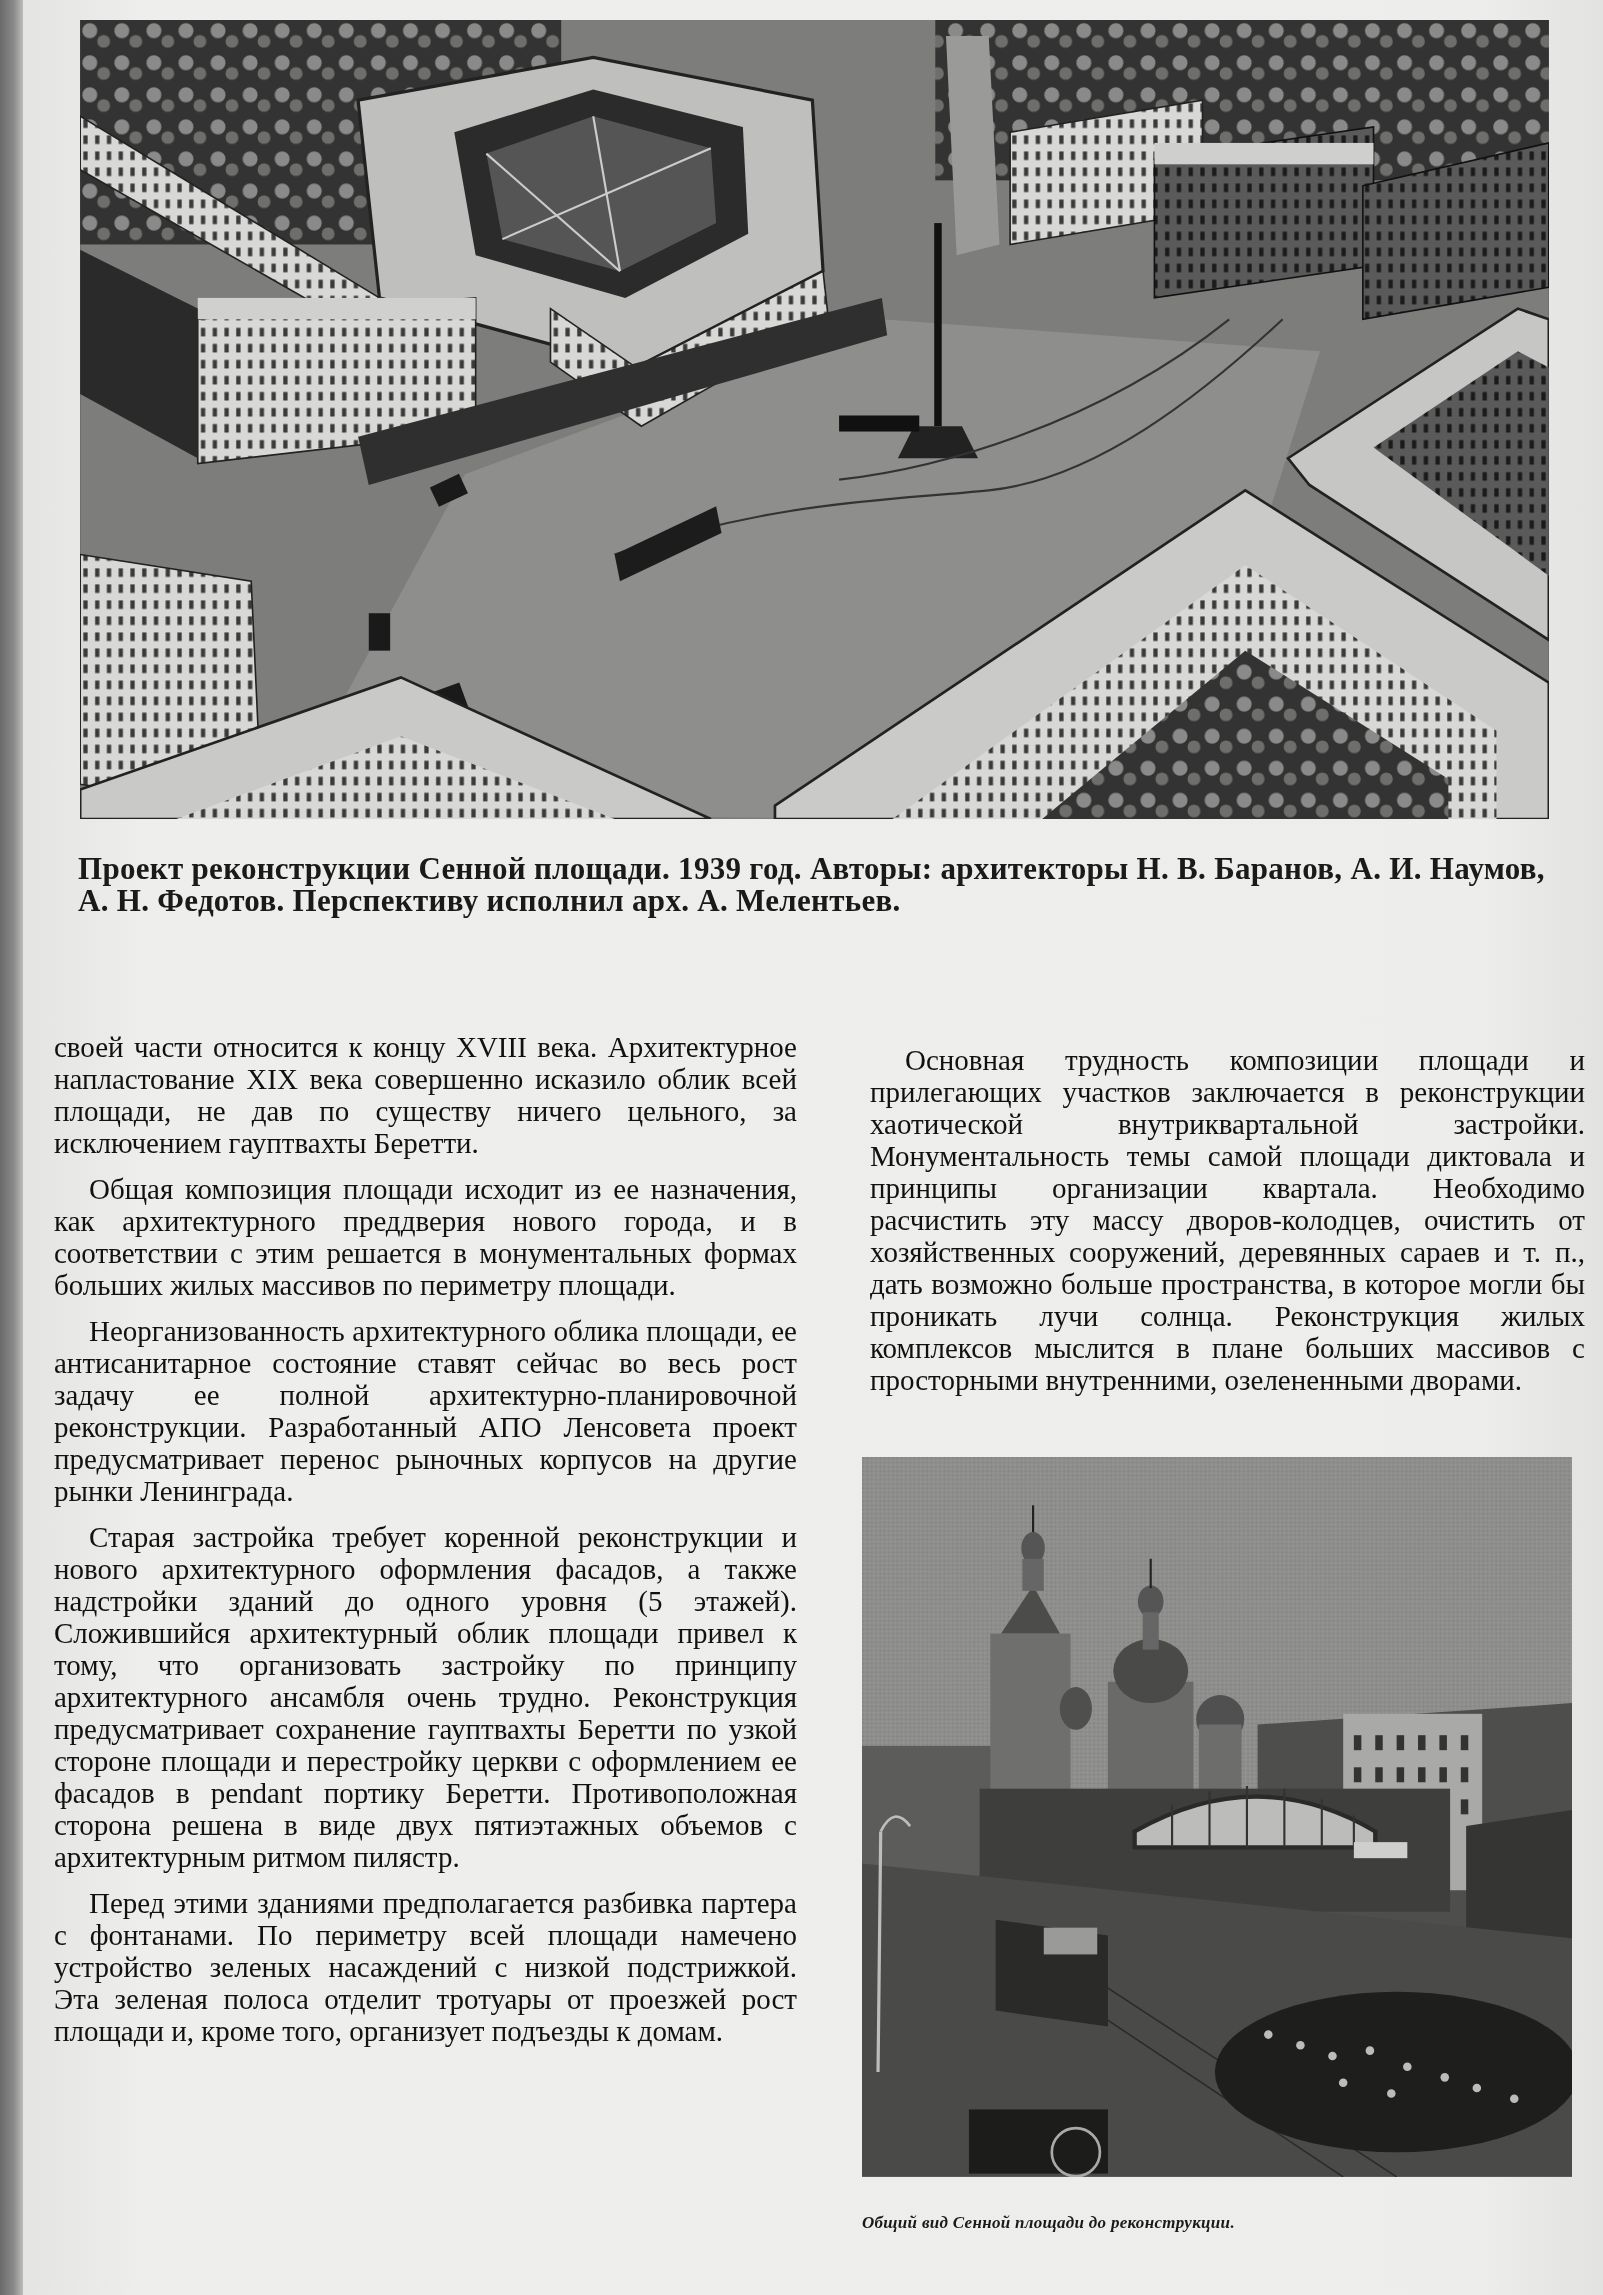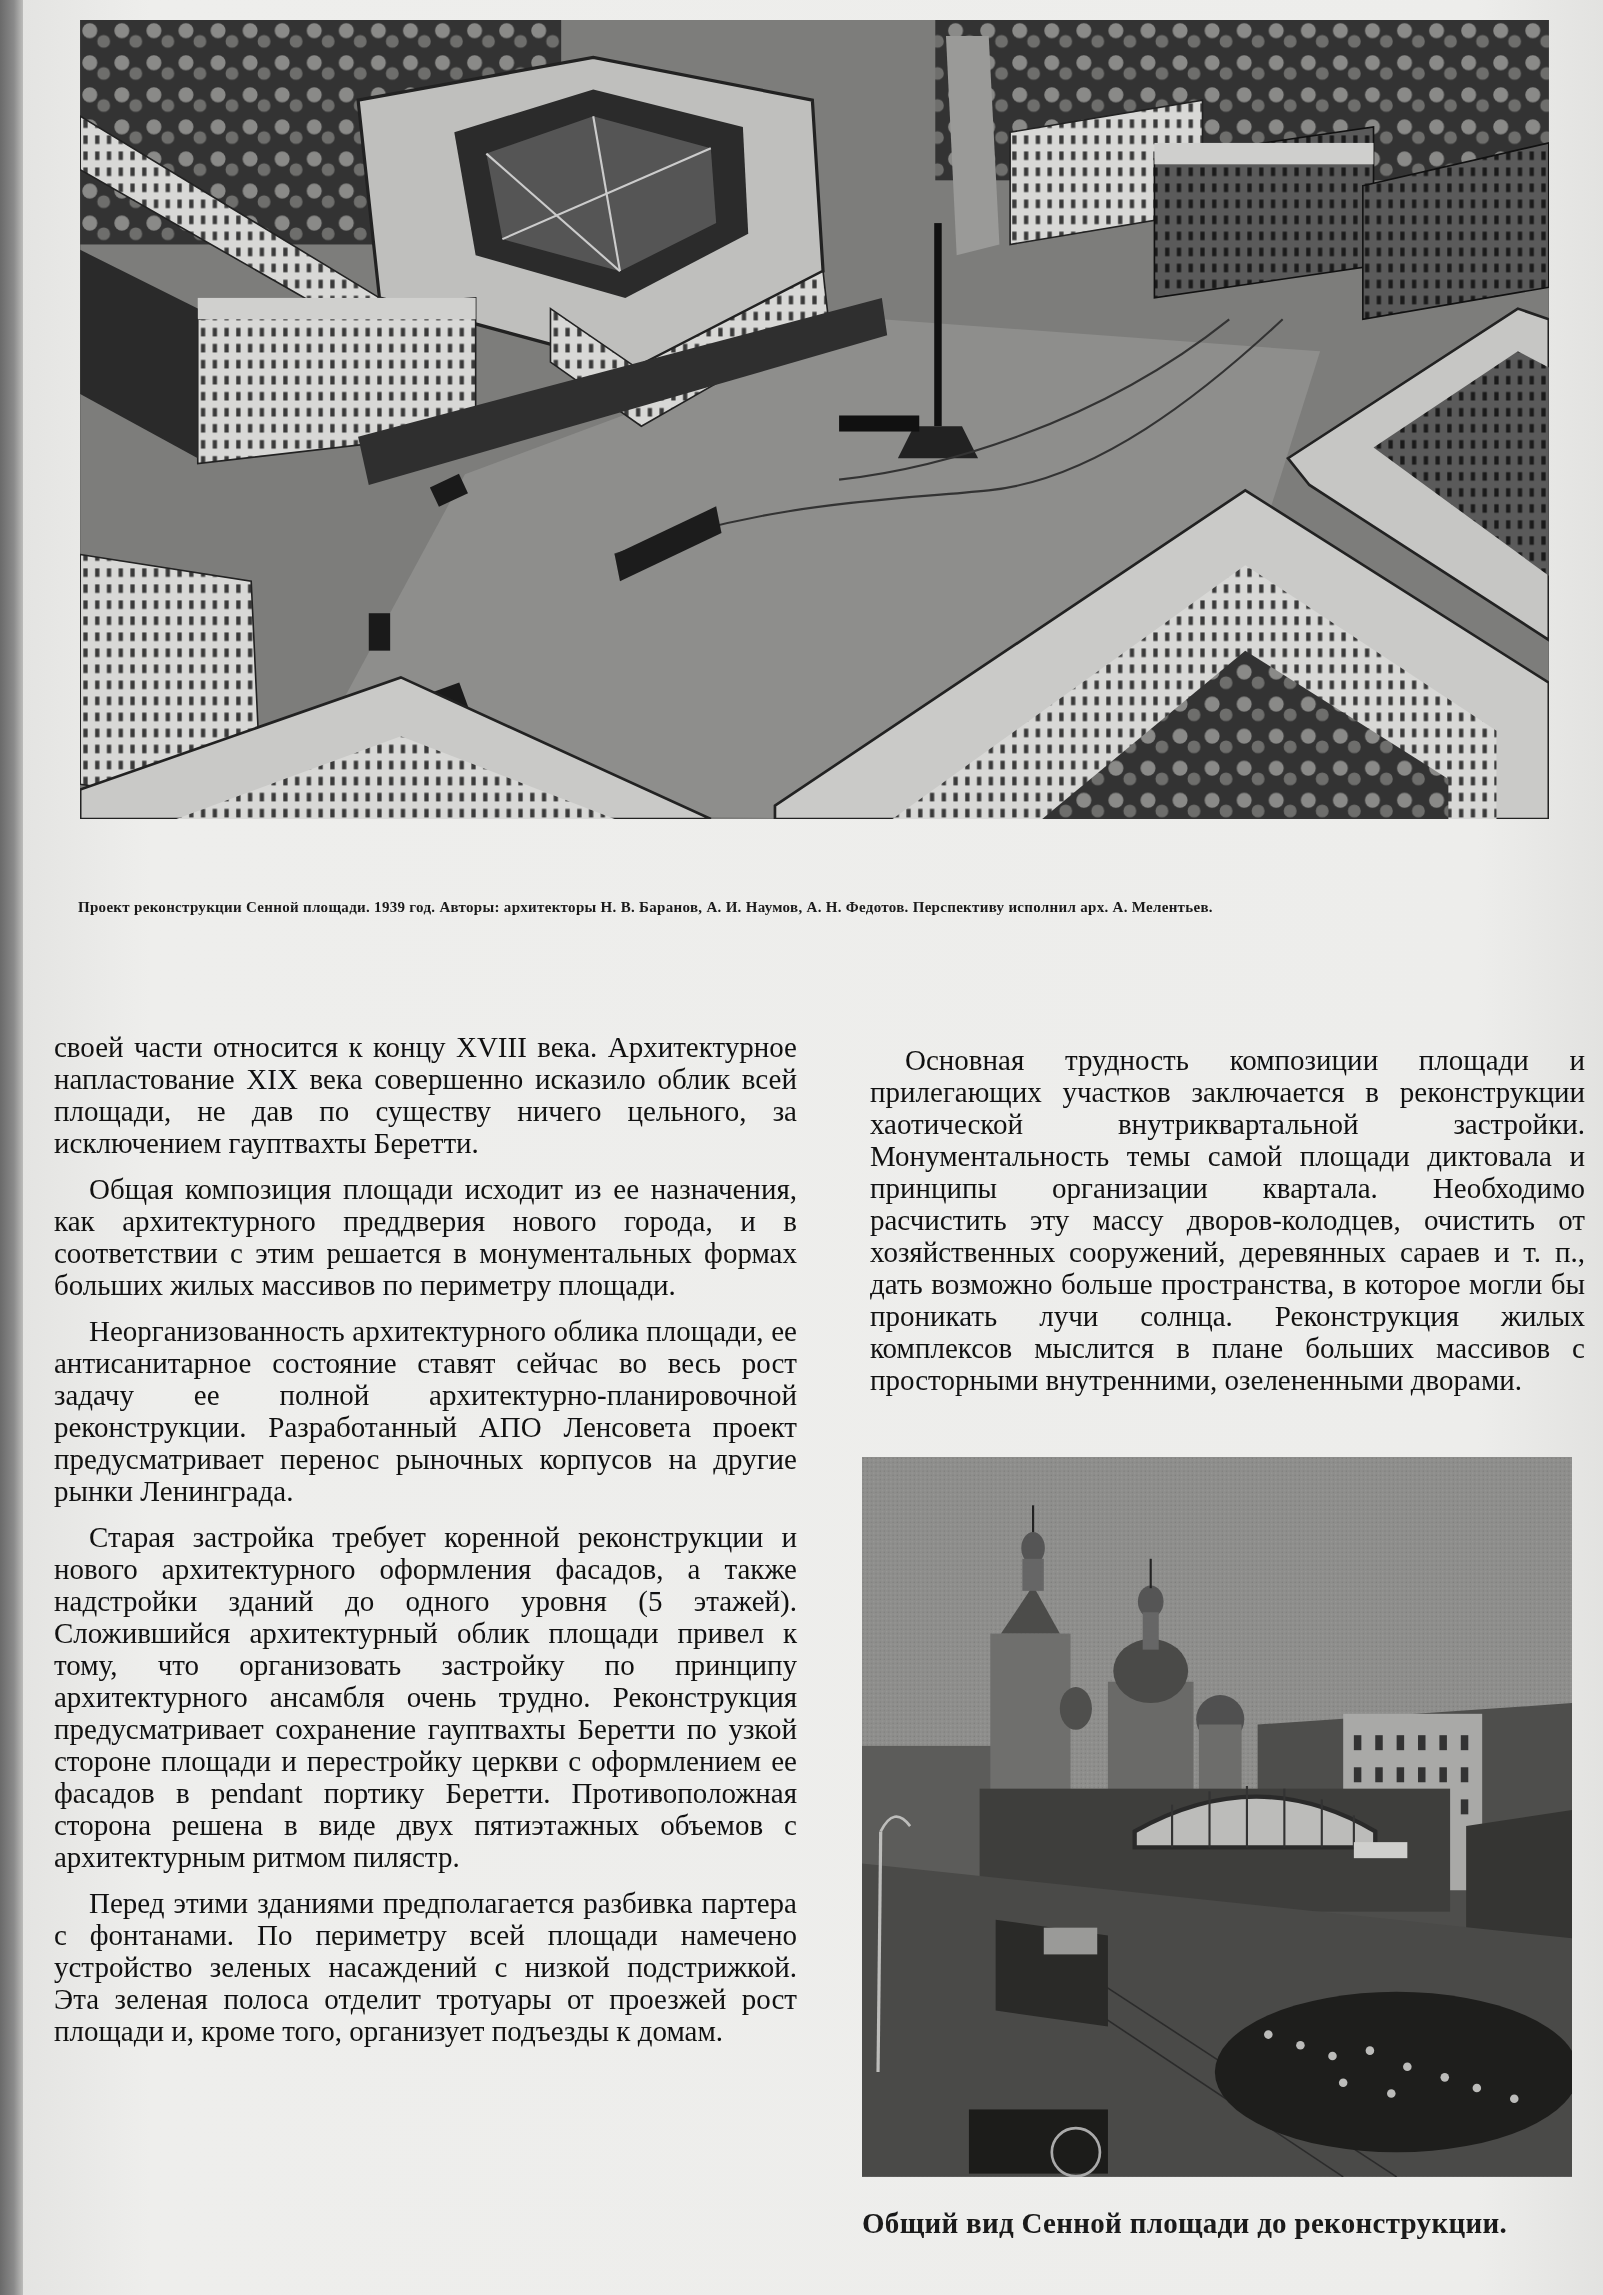--- a/index.html
+++ b/index.html
@@ -12,22 +12,22 @@
   .gutter { position:absolute; left:0; top:0; width:22.5px; height:2295px;
     background:linear-gradient(90deg,#6a6a6a 0%,#8a8a8a 60%,#bdbdbb 100%); }
   .page-tint { position:absolute; left:22.5px; top:0; right:0; bottom:0;
     background:linear-gradient(90deg,#e4e4e2 0%,#eeeeec 8%,#ededeb 92%,#e2e2e0 100%); }
   .figure { position:absolute; overflow:hidden; }
   #top-figure { left:80px; top:20.3px; width:1469px; height:799px; background:#2a2a2a; }
   #photo { left:862px; top:1457px; width:710px; height:720px; background:#8c8c8a; }
   svg { display:block; }
   .caption { position:absolute; font-family:"Liberation Serif","DejaVu Serif",serif;
     font-weight:bold; color:#1a1a1a; letter-spacing:0.3px; }
-  #top-caption { left:78px; top:853px; width:1486px; font-size:15px; line-height:32px;margin-top:38px; }
-  #photo-caption { left:862px; top:2208px; width:711px; font-size:29px; line-height:30px; }
+  #top-caption { left:78px; top:853px; width:1486px; font-size:31px; line-height:32px; }
+  #photo-caption { left:862px; top:2208px; width:711px; font-size:17px; line-height:30px;font-style:italic; }
   .column { position:absolute; font-size:29px; line-height:32px; text-align:justify; }
   #col-left { left:42px; top:1031px; width:755px; }
   #col-right { left:858px; top:1044px; width:727px; }
   .column p { margin:0 0 14px 12px; text-indent:35px; hyphens:manual; }
   .column p.cont { text-indent:0; }
 </style>
 </head>
 <body>
 
 <div class="gutter"></div>

